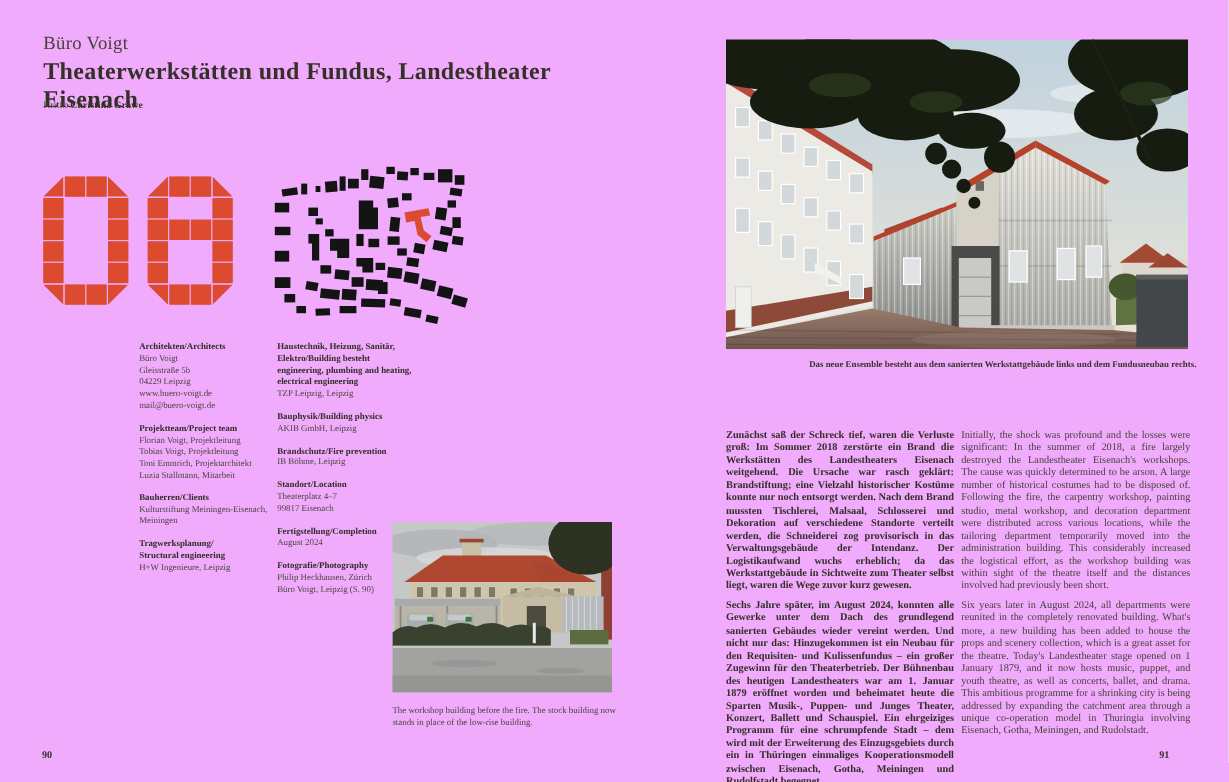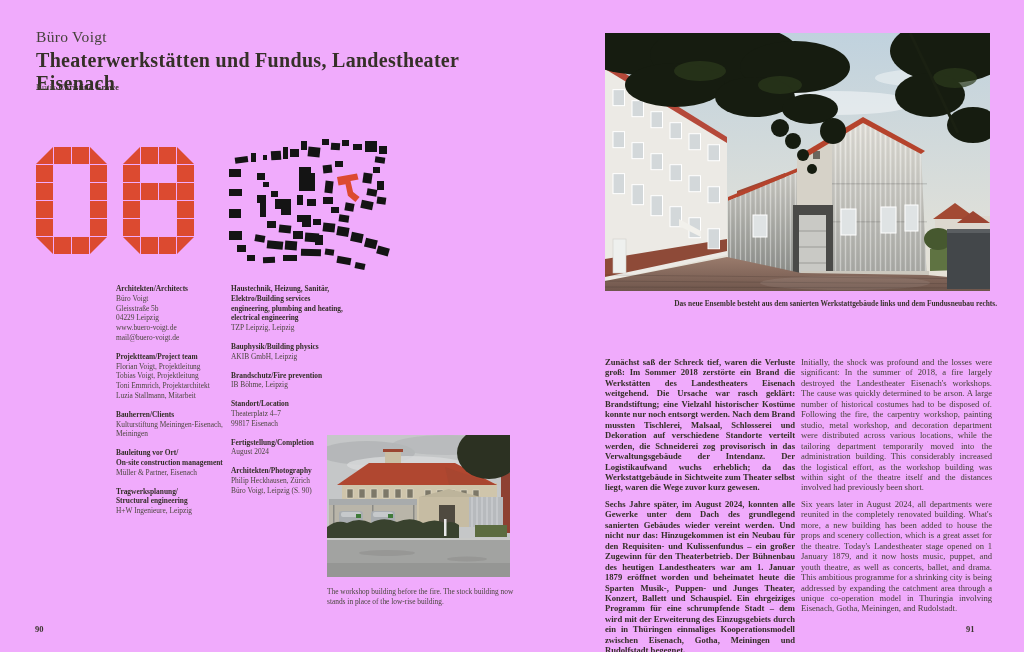--- a/index.html
+++ b/index.html
@@ -206,34 +206,29 @@
         <div class="credit-line" data-name="credit-line">Tobias Voigt, Projektleitung</div>
         <div class="credit-line" data-name="credit-line">Toni Emmrich, Projektarchitekt</div>
         <div class="credit-line" data-name="credit-line">Luzia Stallmann, Mitarbeit</div>
       </div>
       <div class="credit-section" data-name="credit-section">
         <div class="credit-header" data-name="credit-header">Bauherren/Clients</div>
         <div class="credit-line" data-name="credit-line">Kulturstiftung Meiningen-Eisenach,</div>
         <div class="credit-line" data-name="credit-line">Meiningen</div>
       </div>
       <div class="credit-section" data-name="credit-section">
-        <div class="credit-header" data-name="credit-header">Bauleitung vor Ort/</div>
-        <div class="credit-header" data-name="credit-header">On-site construction management</div>
-        <div class="credit-line" data-name="credit-line">Müller &amp; Partner, Eisenach</div>
-      </div>
-      <div class="credit-section" data-name="credit-section">
         <div class="credit-header" data-name="credit-header">Tragwerksplanung/</div>
         <div class="credit-header" data-name="credit-header">Structural engineering</div>
         <div class="credit-line" data-name="credit-line">H+W Ingenieure, Leipzig</div>
       </div>
     </div>
   <div class="credits col2" id="credits-col2" data-name="credits-column-2">
       <div class="credit-section" data-name="credit-section">
         <div class="credit-header" data-name="credit-header">Haustechnik, Heizung, Sanitär,</div>
-        <div class="credit-header" data-name="credit-header">Elektro/Building services</div>
+        <div class="credit-header" data-name="credit-header">Elektro/Building besteht</div>
         <div class="credit-header" data-name="credit-header">engineering, plumbing and heating,</div>
         <div class="credit-header" data-name="credit-header">electrical engineering</div>
         <div class="credit-line" data-name="credit-line">TZP Leipzig, Leipzig</div>
       </div>
       <div class="credit-section" data-name="credit-section">
         <div class="credit-header" data-name="credit-header">Bauphysik/Building physics</div>
         <div class="credit-line" data-name="credit-line">AKIB GmbH, Leipzig</div>
       </div>
       <div class="credit-section" data-name="credit-section">
         <div class="credit-header" data-name="credit-header">Brandschutz/Fire prevention</div>
@@ -242,21 +237,21 @@
       <div class="credit-section" data-name="credit-section">
         <div class="credit-header" data-name="credit-header">Standort/Location</div>
         <div class="credit-line" data-name="credit-line">Theaterplatz 4–7</div>
         <div class="credit-line" data-name="credit-line">99817 Eisenach</div>
       </div>
       <div class="credit-section" data-name="credit-section">
         <div class="credit-header" data-name="credit-header">Fertigstellung/Completion</div>
         <div class="credit-line" data-name="credit-line">August 2024</div>
       </div>
       <div class="credit-section" data-name="credit-section">
-        <div class="credit-header" data-name="credit-header">Architekten/Photography</div>
+        <div class="credit-header" data-name="credit-header">Fotografie/Photography</div>
         <div class="credit-line" data-name="credit-line">Philip Heckhausen, Zürich</div>
         <div class="credit-line" data-name="credit-line">Büro Voigt, Leipzig (S. 90)</div>
       </div>
     </div>
 
   <svg class="photo photo-left" data-name="photo-workshop-before-fire" width="183" height="142" viewBox="0 0 183 142">
     <rect width="183" height="142" fill="#c5c7c8"></rect>
     <ellipse cx="40" cy="18" rx="48" ry="12" fill="#aeb0b2" opacity=".7"></ellipse>
     <ellipse cx="120" cy="10" rx="55" ry="10" fill="#b4b6b8" opacity=".7"></ellipse>
     <ellipse cx="80" cy="30" rx="60" ry="9" fill="#d8dadb" opacity=".8"></ellipse>

